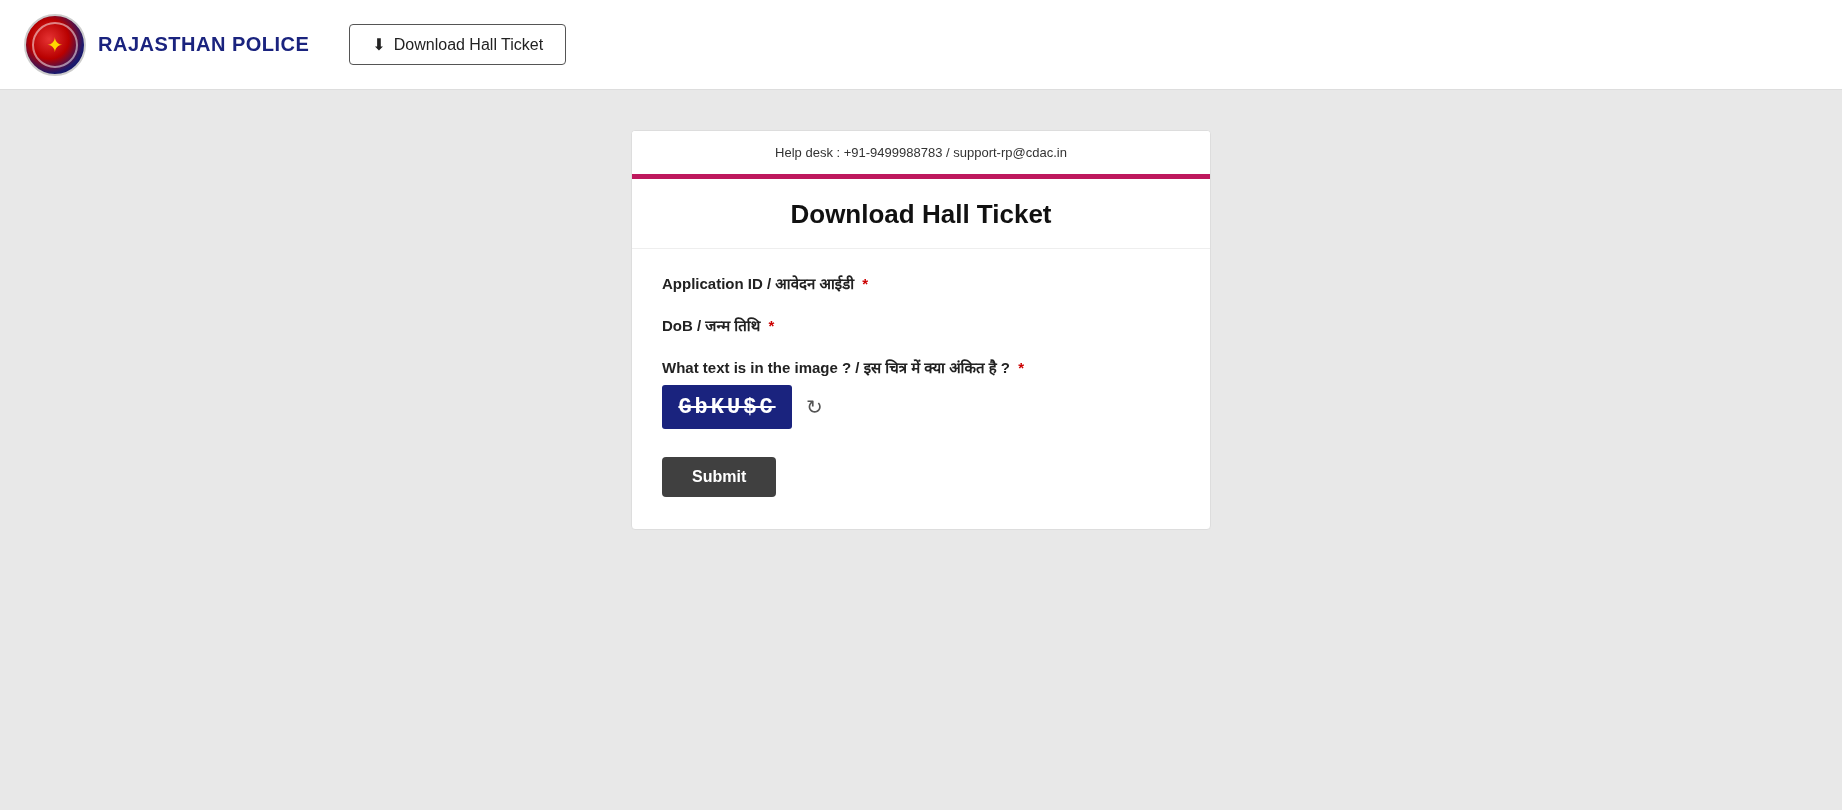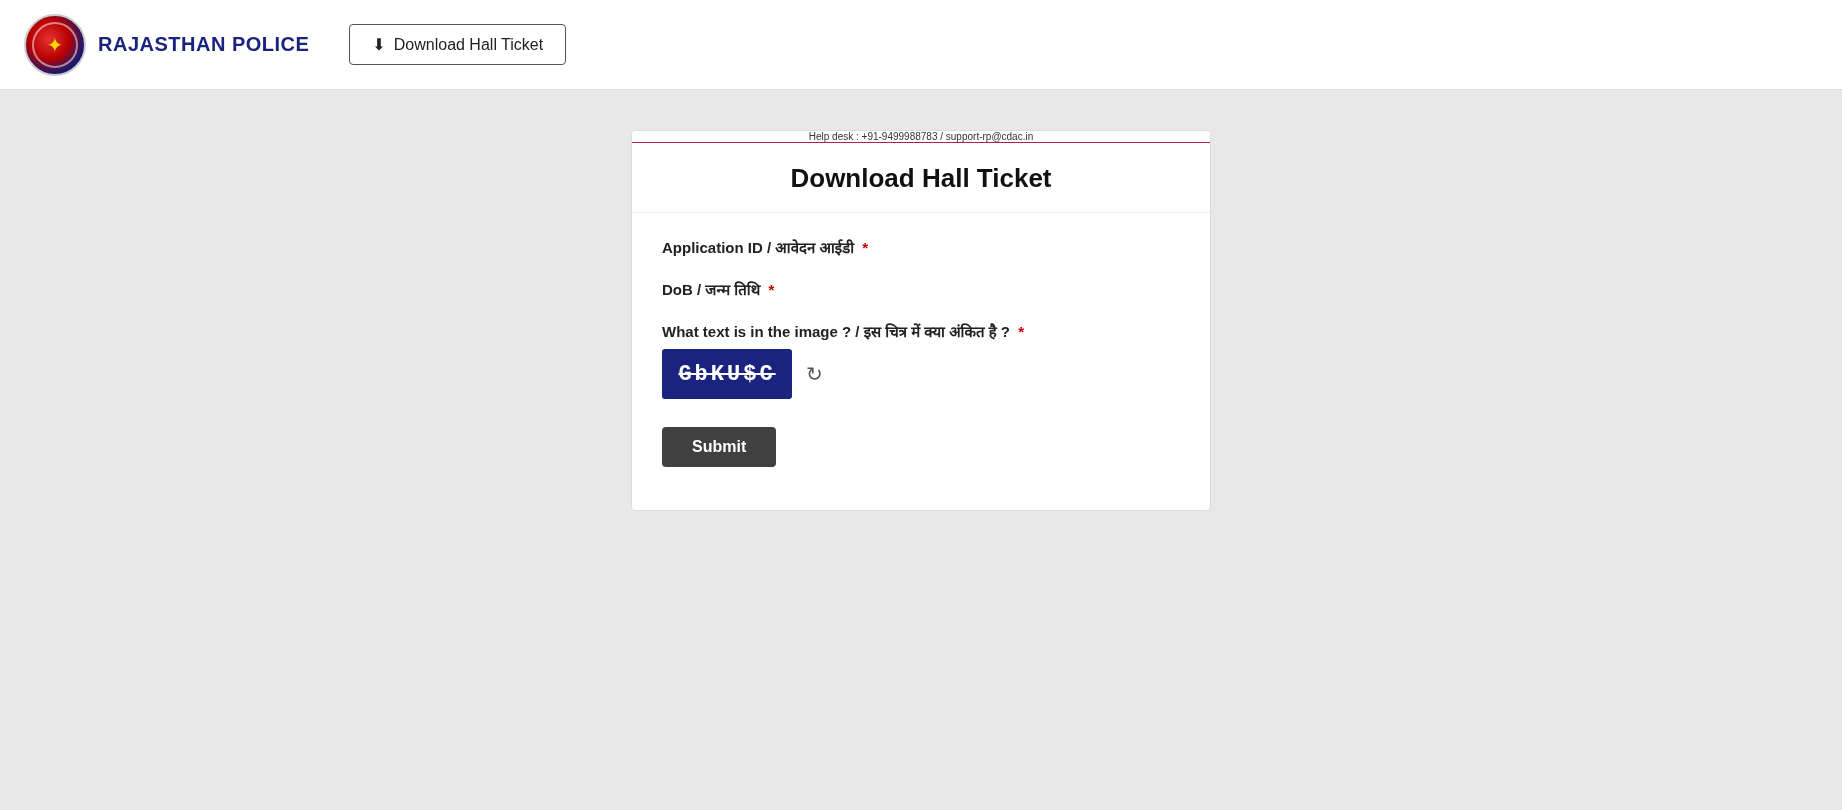--- a/index.html
+++ b/index.html
@@ -88,41 +88,41 @@
     .card {
       background: #fff;
       border: 1px solid #ddd;
       border-radius: 4px;
       width: 580px;
       overflow: hidden;
     }
 
     .helpdesk-bar {
       background: #fff;
-      border-bottom: 1px solid #be185d;
-      padding: 0 20px;
+      border-bottom: 5px solid #be185d;
+      padding: 14px 20px;
       text-align: center;
-      font-size: 10px;
+      font-size: 13px;
       color: #333;
     }
 
     .card-title-section {
       padding: 20px 24px 18px;
       border-bottom: 1px solid #eee;
     }
 
     .card-title {
       font-size: 26px;
       font-weight: bold;
       color: #111;
       text-align: center;
     }
 
     .card-body {
-      padding: 24px 30px 43px;
+      padding: 24px 30px 32px;
     }
 
     .form-group {
       margin-bottom: 22px;
     }
 
     .form-label {
       display: block;
       font-size: 15px;
       font-weight: 600;
@@ -153,21 +153,21 @@
     }
 
     .captcha-image {
       background-color: #1a237e;
       padding: 10px 16px;
       border-radius: 3px;
       display: inline-flex;
       align-items: center;
       justify-content: center;
       min-width: 130px;
-      height: 50px;
+      height: 44px;
     }
 
     .captcha-text {
       font-size: 22px;
       font-weight: bold;
       color: #fff;
       letter-spacing: 3px;
       text-decoration: line-through;
       font-family: 'Courier New', monospace;
     }

